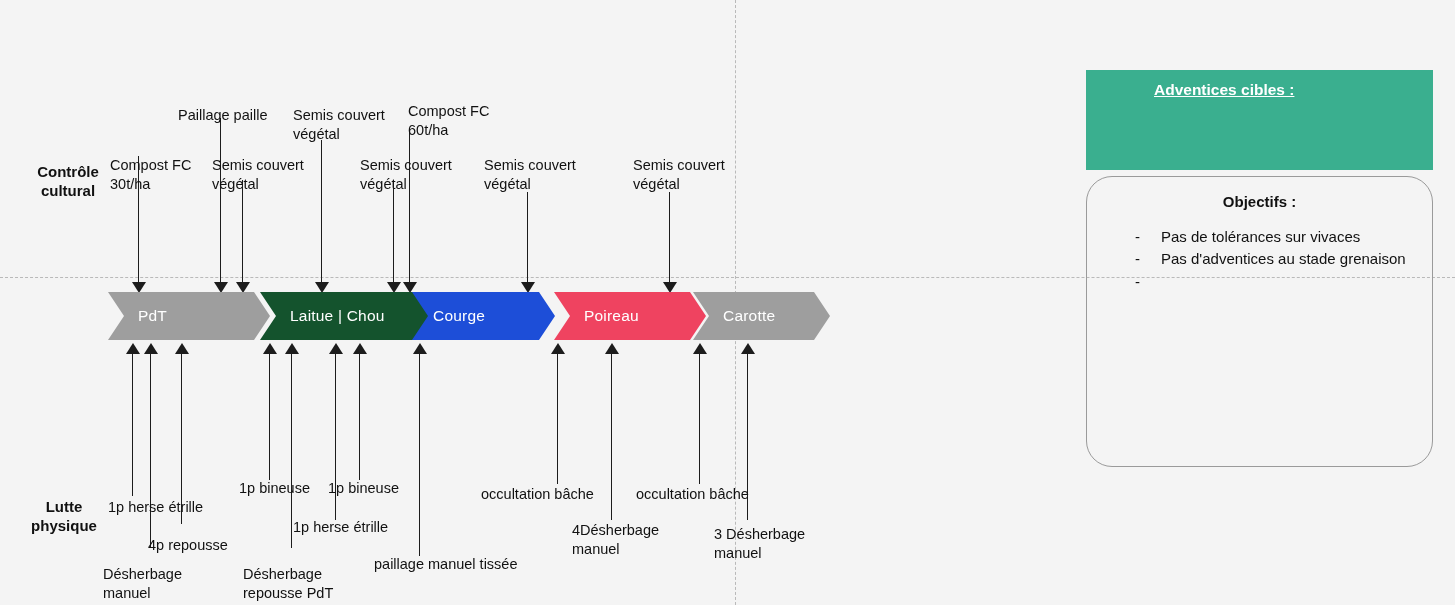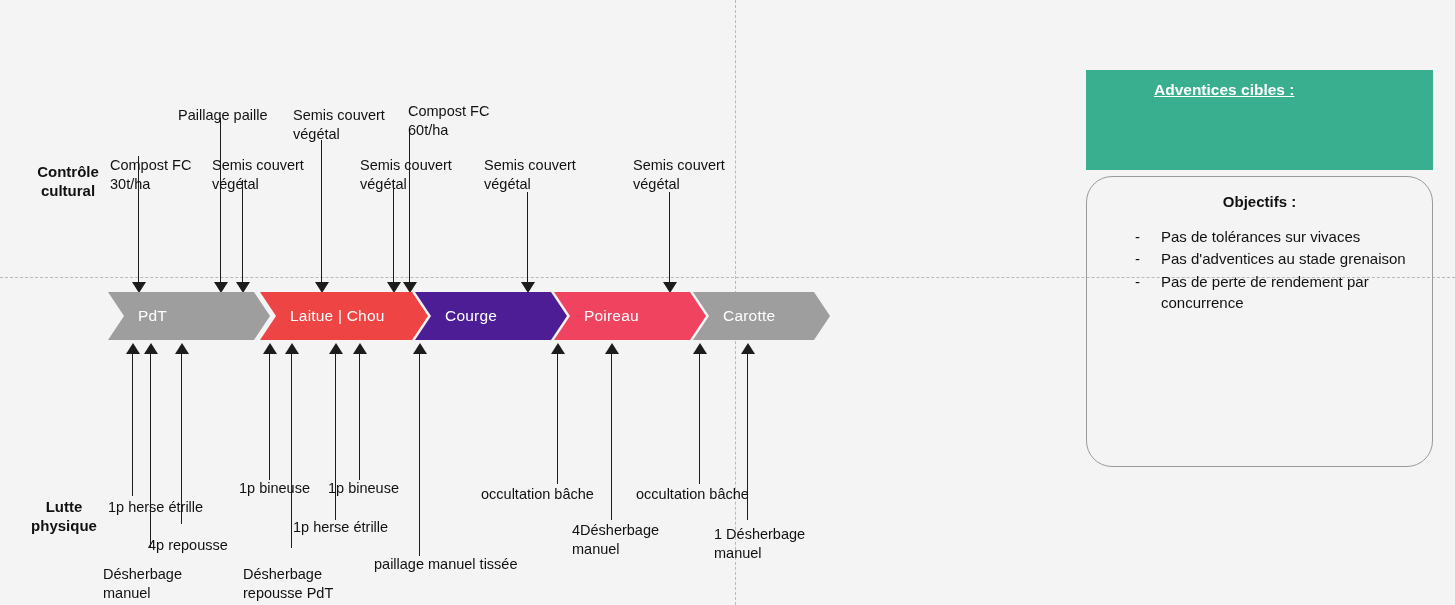--- a/index.html
+++ b/index.html
@@ -221,24 +221,24 @@
 végétal</div>
   <div class="note" style="left:484px; top:156px; width:110px;">Semis couvert
 végétal</div>
   <div class="note" style="left:633px; top:156px; width:110px;">Semis couvert
 végétal</div>
 
   <div id="timeline">
     <div class="chev" style="left:0px; width:162px; background:#9e9e9e; z-index:5;">
       <span>PdT</span>
     </div>
-    <div class="chev" style="left:152px; width:168px; background:#ef4444; z-index:4;">
+    <div class="chev" style="left:152px; width:168px; background:#14532d; z-index:4;">
       <span>Laitue | Chou</span>
     </div>
-    <div class="chev" style="left:307px; width:152px; background:#4c1d95; z-index:3;">
+    <div class="chev" style="left:295px; width:152px; background:#1d4ed8; z-index:3;">
       <span>Courge</span>
     </div>
     <div class="chev" style="left:446px; width:152px; background:#ef4360; z-index:2;">
       <span>Poireau</span>
     </div>
     <div class="chev" style="left:585px; width:137px; background:#9e9e9e; z-index:1;">
       <span>Carotte</span>
     </div>
   </div>
 
@@ -298,21 +298,21 @@
   <div class="note" style="left:239px; top:479px; width:96px;">1p bineuse</div>
   <div class="note" style="left:293px; top:518px; width:120px;">1p herse étrille</div>
   <div class="note" style="left:243px; top:565px; width:140px;">Désherbage
 repousse PdT</div>
   <div class="note" style="left:328px; top:479px; width:96px;">1p bineuse</div>
   <div class="note" style="left:374px; top:555px; width:160px;">paillage manuel tissée</div>
   <div class="note" style="left:481px; top:485px; width:140px;">occultation bâche</div>
   <div class="note" style="left:572px; top:521px; width:120px;">4Désherbage
 manuel</div>
   <div class="note" style="left:636px; top:485px; width:140px;">occultation bâche</div>
-  <div class="note" style="left:714px; top:525px; width:124px;">1 Désherbage
+  <div class="note" style="left:714px; top:525px; width:124px;">3 Désherbage
 manuel</div>
 
   <div id="weeds-box">
     <div class="wb-inner">
       <div id="weeds-title">Adventices cibles :</div>
     </div>
   </div>
 
   <div id="objectives-box">
     <div id="objectives-title">Objectifs :</div>
@@ -320,18 +320,17 @@
       <li>
         <span class="dash">-</span>
         <span>Pas de tolérances sur vivaces</span>
       </li>
       <li>
         <span class="dash">-</span>
         <span>Pas d'adventices au stade grenaison</span>
       </li>
       <li>
         <span class="dash">-</span>
-        <span>Pas de perte de rendement par concurrence</span>
       </li>
     </ul>
   </div>
 
 </div>
 
 </body></html>

